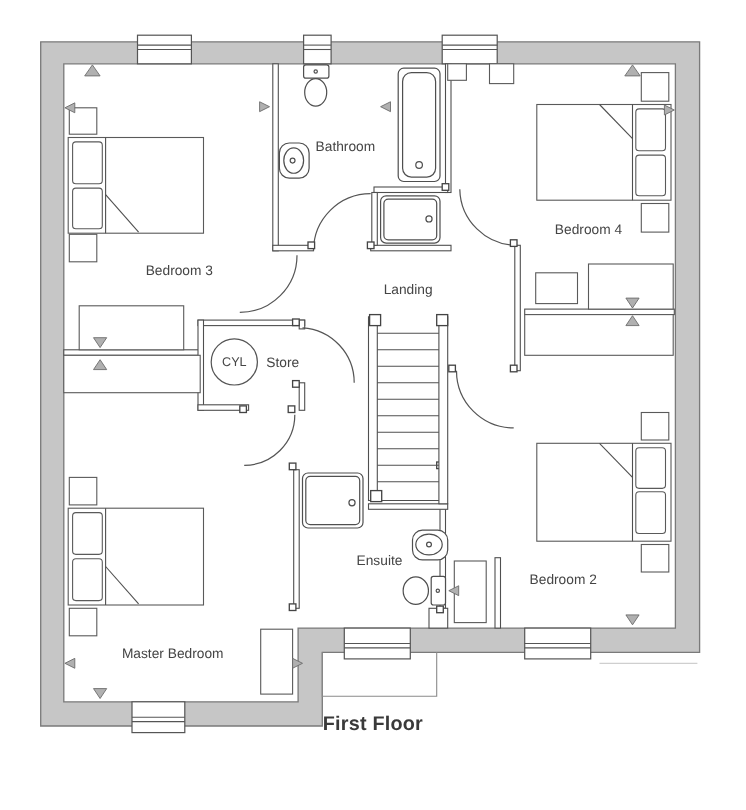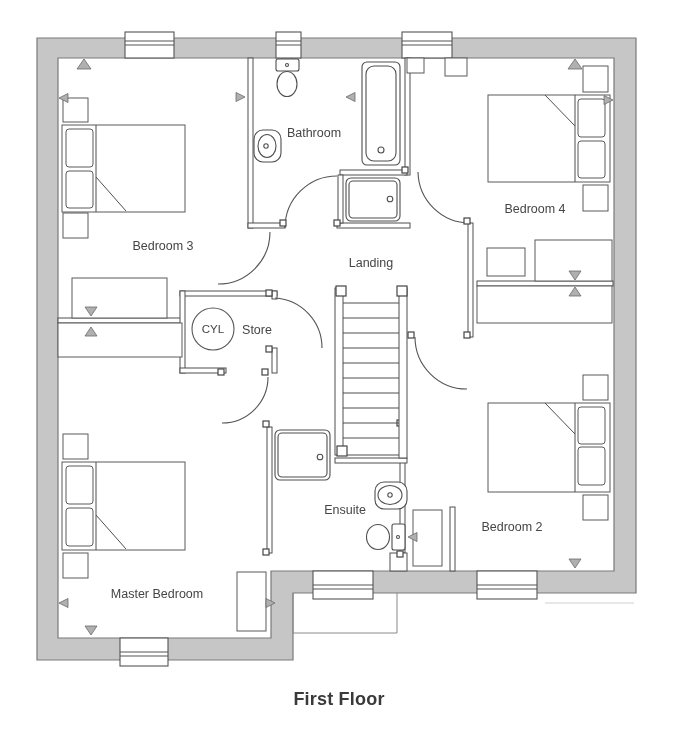--- a/index.html
+++ b/index.html
@@ -1,19 +1,19 @@
 <!DOCTYPE html>
 <html><head>
 <meta charset="utf-8">
 <style>
   html,body{margin:0;padding:0;background:#ffffff;}
   .canvas{position:relative;width:678px;height:736px;background:#ffffff;overflow:hidden;
           font-family:"Liberation Sans", sans-serif;}
   .plan-svg{position:absolute;left:0;top:0;}
-  .plan-title{position:absolute;left:0;top:689px;width:678px;text-align:center;
+  .plan-title{position:absolute;left:0;top:648px;width:678px;text-align:center;
               font-size:18px;font-weight:bold;color:#3a3a3a;letter-spacing:.2px;}
   svg text{font-family:"Liberation Sans", sans-serif;font-size:12.5px;fill:#454545;}
   svg text.small{font-size:11.5px;}
   .thinwall{fill:#ffffff;stroke:#4f4f4f;stroke-width:1;}
   .furn{fill:#ffffff;stroke:#5a5a5a;stroke-width:1;}
   .fix{fill:#ffffff;stroke:#4f4f4f;stroke-width:1.1;}
   .arc{fill:none;stroke:#555555;stroke-width:1.1;}
   .hinge{fill:#ffffff;stroke:#444444;stroke-width:1.2;}
   .tri{fill:#b0b0b0;stroke:#6a6a6a;stroke-width:0.8;}
   .winbox{fill:#ffffff;stroke:#555555;stroke-width:1.1;}

